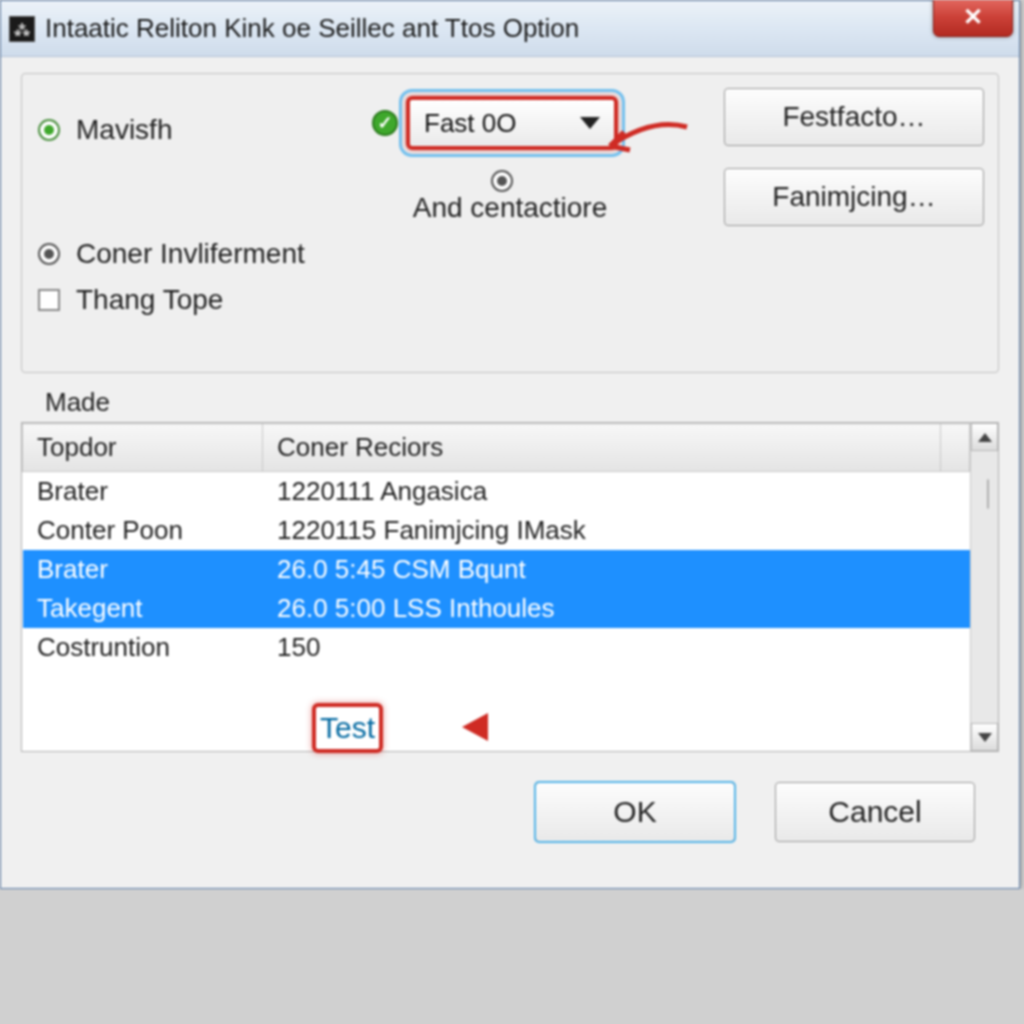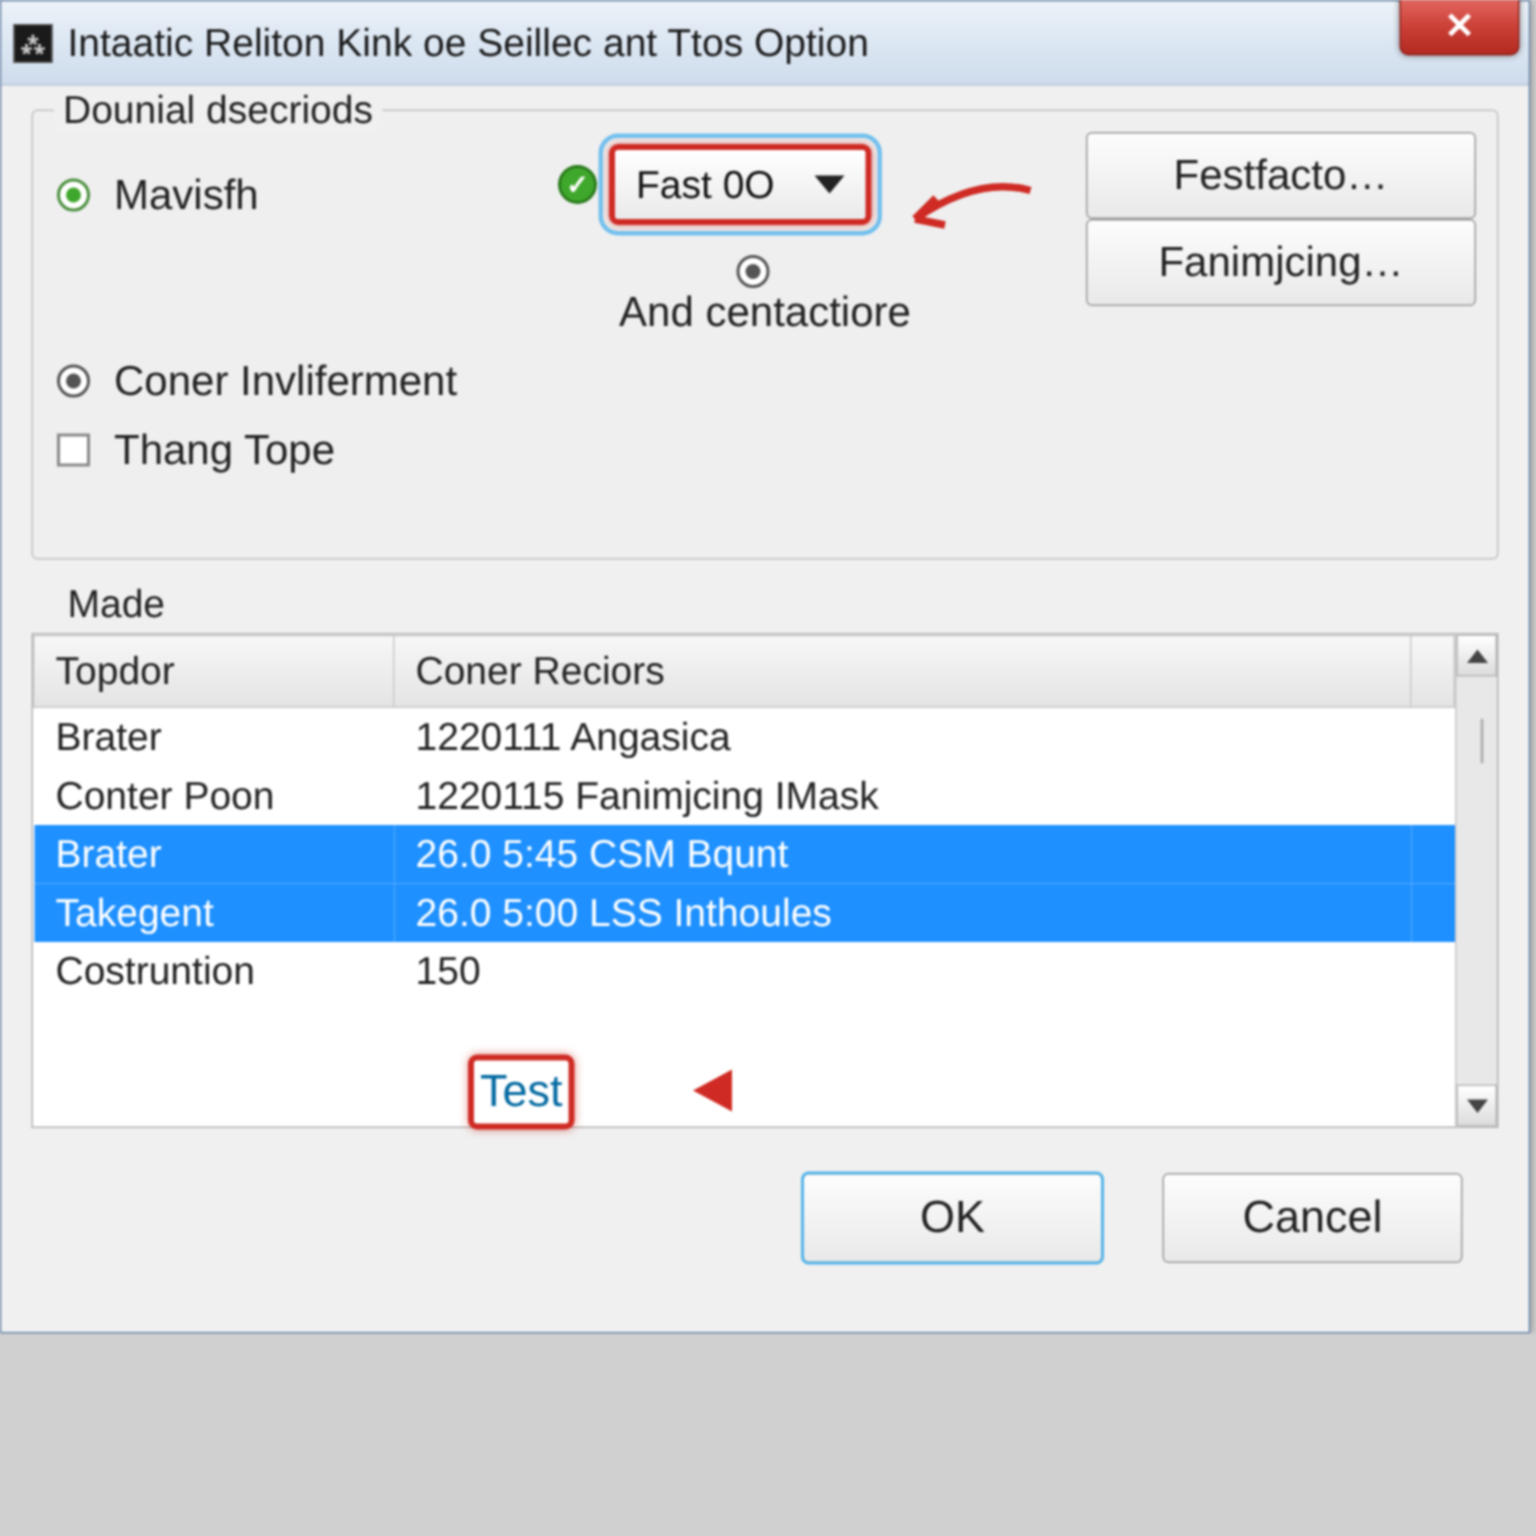--- a/index.html
+++ b/index.html
@@ -109,20 +109,21 @@
     background:#fff;
   }
   .opt-label { font-size: 28px; color:#222; }
 
   .top-controls {
     position: absolute;
     top: 14px;
     right: 14px;
     display: flex;
     flex-direction: column;
+    gap: 22px;
   }
   .btn {
     width: 260px;
     height: 58px;
     background: linear-gradient(to bottom, #fdfdfd 0%, #e9e9e9 100%);
     border: 1px solid #999;
     border-radius: 4px;
     font-size: 28px;
     color:#222;
     display:flex;align-items:center;justify-content:center;
@@ -143,21 +144,21 @@
     color:#fff;font-size:18px;font-weight:bold;
     margin-right: 8px;
   }
   .dropdown {
     border: 4px solid #cf2b24;
     border-radius: 6px;
     outline: 3px solid #73c0ee;
     outline-offset: 4px;
     background: linear-gradient(to bottom,#fff,#eaeaea);
     height: 54px;
-    width: 175px;
+    width: 212px;
     display:flex;align-items:center;
     padding: 0 14px;
     font-size: 26px;
     color:#111;
     cursor:pointer;
     box-shadow: 0 0 6px rgba(207,43,36,0.5);
     position: relative;
   }
   .dropdown .caret {
     margin-left:auto;
@@ -265,21 +266,20 @@
     <div class="app-icon">⁂</div>
     <div class="title">Intaatic Reliton Kink oe Seillec ant Ttos Option</div>
     <div class="close-btn">
       <span>✕</span>
     </div>
   </div>
 
   <div class="client">
 
     <div class="groupbox" style="padding-top:26px;height:300px;">
-      <div class="legend">Dounial dsecriods</div>
 
       <div class="opt-row">
         <span class="radio selected"></span>
         <span class="opt-label">Mavisfh</span>
       </div>
       <div class="opt-row" style="margin-top:24px;flex-direction:column;">
         <span class="radio gray selected"></span>
         <span class="opt-label">And centactiore</span>
       </div>
       <div class="opt-row">

